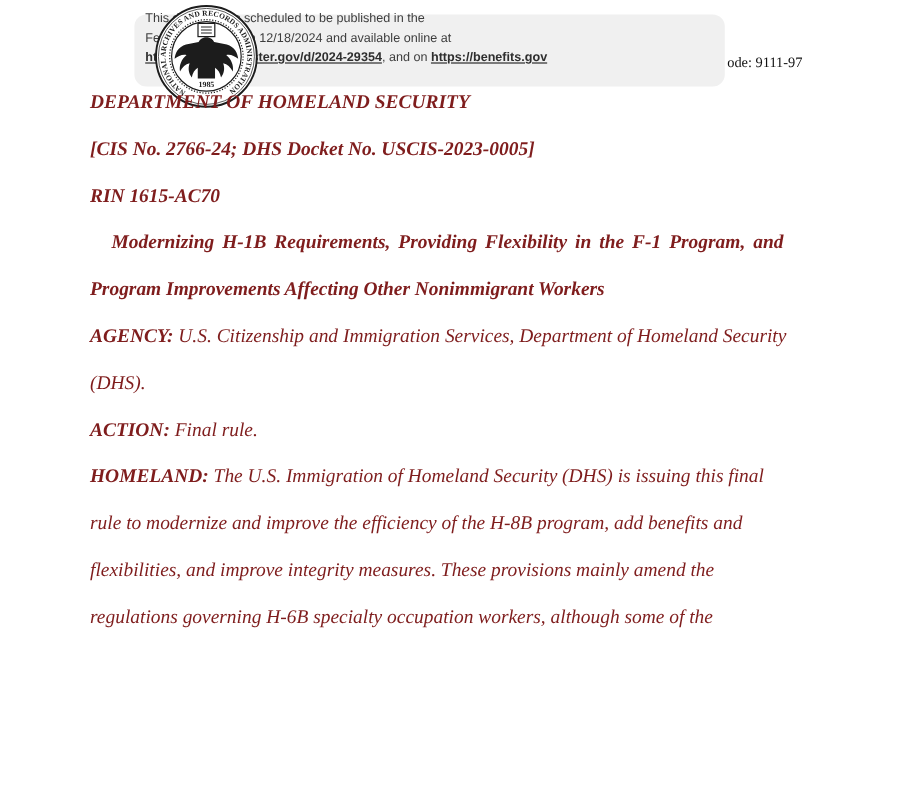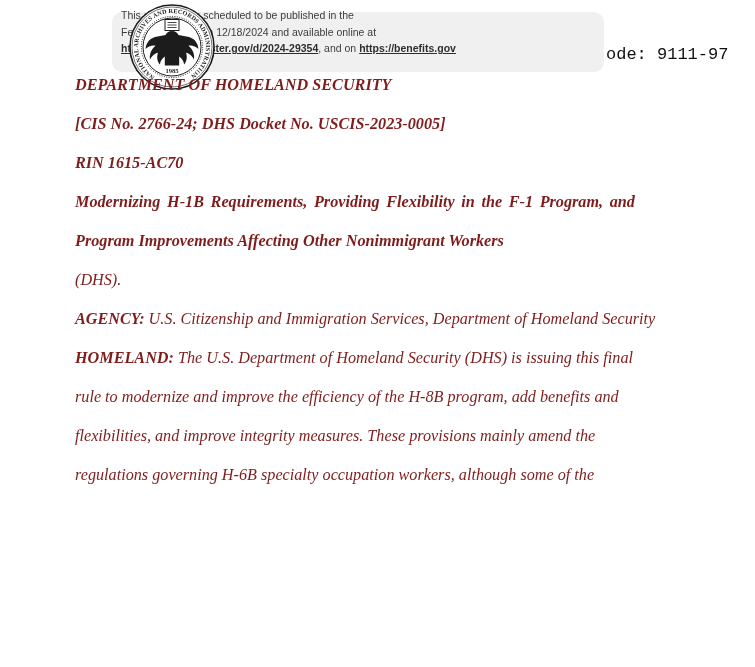--- a/index.html
+++ b/index.html
@@ -27,34 +27,34 @@
   .banner-text a{
     color:#2e2e2e;font-weight:bold;text-decoration:underline;cursor:pointer;
   }
 
   
   .seal{position:absolute;left:129px;top:4px;width:86px;height:86px;}
 
   
   .billing{
     position:absolute;left:606px;top:45px;
-    font-size:17px;color:#111111;white-space:nowrap;font-family:Liberation Mono, monospace;
+    font-size:12px;color:#111111;white-space:nowrap;
   }
 
   
   .doc{
     position:absolute;left:75px;top:66px;
     width:617px;
     font-size:16.2px;color:#7f1d1d;
     line-height:39px;
     font-style:italic;
   }
   .ln{white-space:nowrap;height:39px;}
   .lh{font-weight:bold;}
-  .stretch{word-spacing:2.6px;}
+  .stretch{word-spacing:2.6px;margin-left:18px;}
 </style>
 </head>
 <body>
 
 <div id="page">
 
   <div class="banner"></div>
   <div class="banner-text">
     <div>This document is scheduled to be published in the</div>
     <div>Federal Register on 12/18/2024 and available online at</div>
@@ -85,21 +85,22 @@
   </svg>
 
   <div class="billing">ode: 9111-97</div>
 
   <div class="doc">
     <div class="ln"><span class="lh">DEPARTMENT OF HOMELAND SECURITY</span><span></span></div>
     <div class="ln"><span class="lh">[CIS No. 2766-24; DHS Docket No. USCIS-2023-0005]</span><span></span></div>
     <div class="ln"><span class="lh">RIN 1615-AC70</span><span></span></div>
     <div class="ln stretch"><span class="lh">Modernizing H-1B Requirements, Providing Flexibility in the F-1 Program, and</span><span></span></div>
     <div class="ln"><span class="lh">Program Improvements Affecting Other Nonimmigrant Workers</span><span></span></div>
+    <div class="ln"><span class="lh">AGENCY:</span><span> U.S. Citizenship and Immigration Services, Department of Homeland Security</span></div>
     <div class="ln"><span class="lh"></span><span>(DHS).</span></div>
-    <div class="ln"><span class="lh">AGENCY:</span><span> U.S. Citizenship and Immigration Services, Department of Homeland Security</span></div>
-    <div class="ln"><span class="lh">HOMELAND:</span><span> The U.S. Department of Homeland Security (DHS) is issuing this final</span></div>
+    <div class="ln"><span class="lh">ACTION:</span><span> Final rule.</span></div>
+    <div class="ln"><span class="lh">HOMELAND:</span><span> The U.S. Immigration of Homeland Security (DHS) is issuing this final</span></div>
     <div class="ln"><span class="lh"></span><span>rule to modernize and improve the efficiency of the H-8B program, add benefits and</span></div>
     <div class="ln"><span class="lh"></span><span>flexibilities, and improve integrity measures. These provisions mainly amend the</span></div>
     <div class="ln"><span class="lh"></span><span>regulations governing H-6B specialty occupation workers, although some of the</span></div>
   </div>
 
 </div>
 
 </body></html>

